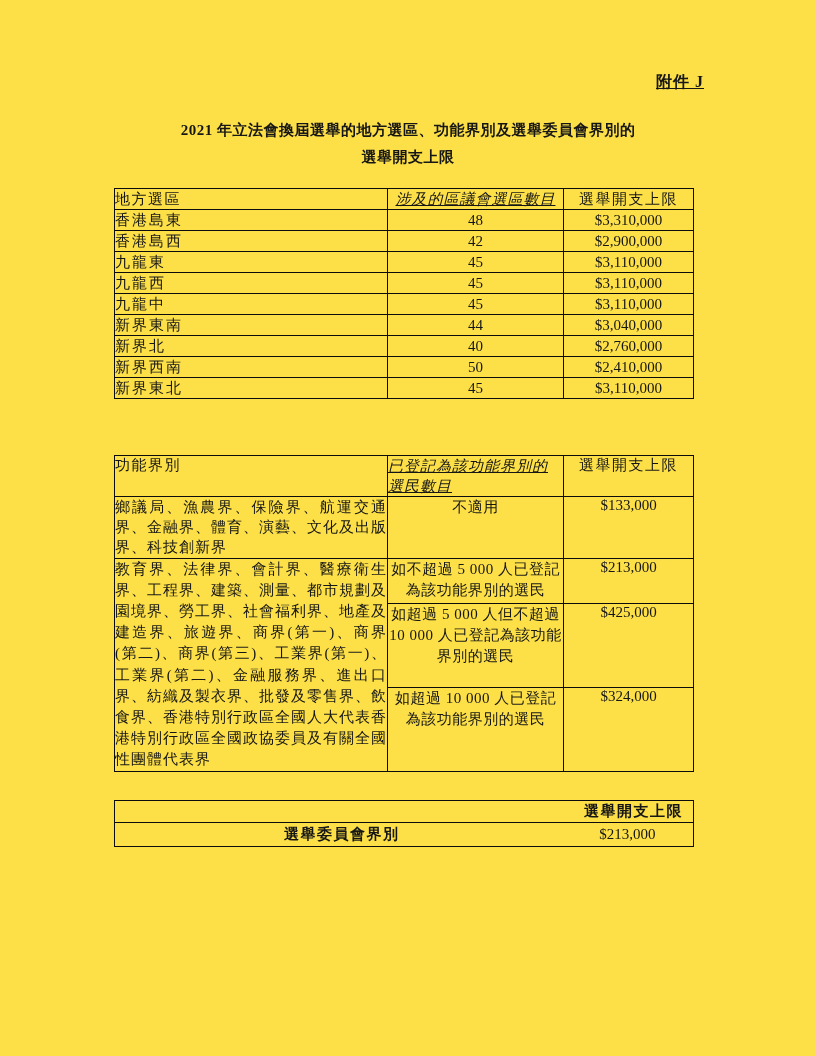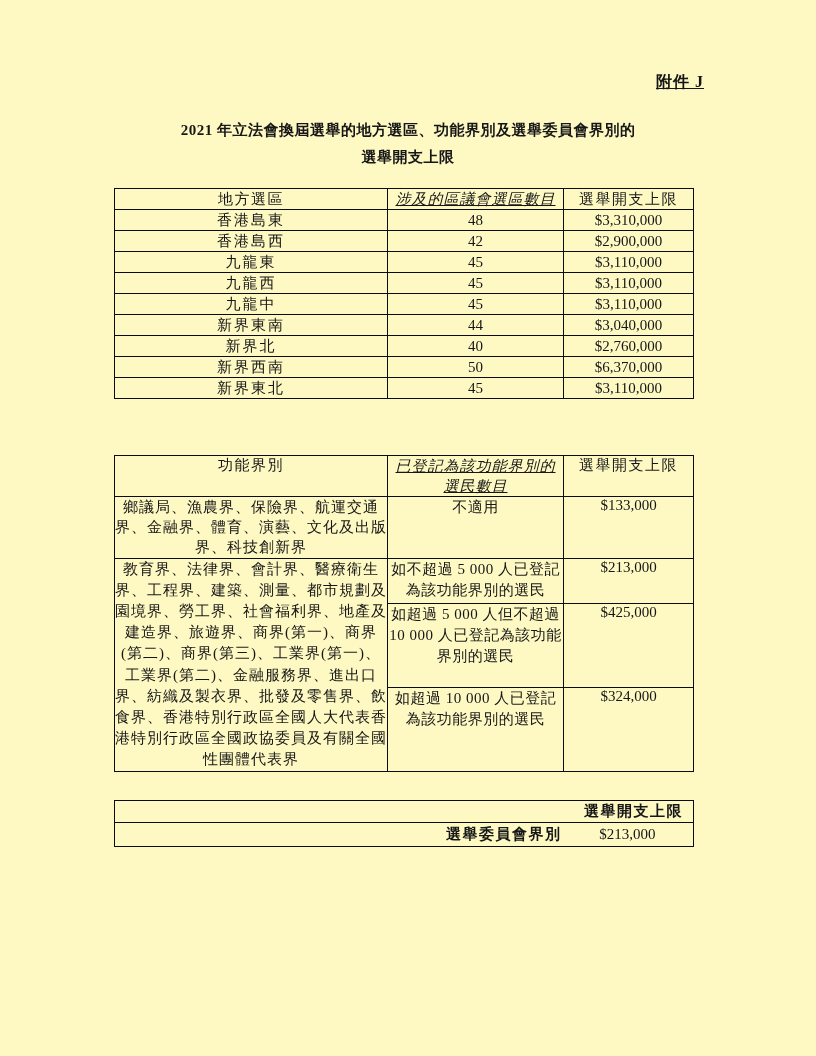--- a/index.html
+++ b/index.html
@@ -1,20 +1,20 @@
 <!DOCTYPE html>
 <html><head>
 <meta charset="utf-8">
 <style>
   html, body { margin: 0; padding: 0; background: #ffffff; }
   .page {
     position: relative;
     width: 816px;
     height: 1056px;
-    background: #fef9c3;
+    background: #fde047;
     font-family: "Liberation Serif", "DejaVu Serif", serif;
     color: #161616;
     overflow: hidden;
   }
   .attachment {
     position: absolute;
     top: 72px;
     left: 656px;
     font-size: 16px;
     font-weight: bold;
@@ -41,21 +41,20 @@
     table-layout: fixed;
   }
   #table1 { top: 188px; }
   #table2 { top: 455px; }
   #table3 { top: 800px; border: 1.5px solid #0c0c0c; }
   #table1 td, #table1 th, #table2 td, #table2 th {
     border: 1.5px solid #0c0c0c;
     padding: 0;
     font-size: 15px;
     font-weight: normal;
-    text-align: center;
   }
   
   .t1-h1 { text-align: left; padding: 1px 7px; font-weight: bold; height: 20px; letter-spacing: 1.5px; }
   .t1-h2 { text-align: center; font-style: italic; text-decoration: underline; letter-spacing: 1px; }
   .t1-h3 { text-align: center; font-weight: bold; letter-spacing: 1.5px; }
   .t1-name { text-align: left; padding: 1px 7px; height: 20px; letter-spacing: 2px; }
   .t1-num  { text-align: center; }
   
   .t2-h  { vertical-align: top; padding-top: 2px; height: 37px; }
   .t2-h1 { text-align: left; padding-left: 7px; font-weight: bold; letter-spacing: 1.5px; }
@@ -85,21 +84,21 @@
   
   #table3 td { border: none; font-size: 15px; padding: 0; }
   .t3-header {
     border-bottom: 1.5px solid #0c0c0c !important;
     text-align: right;
     font-weight: bold;
     padding: 1px 10px 1px 0 !important;
     height: 19px;
     letter-spacing: 1.5px;
   }
-  .t3-name { text-align: right; font-weight: bold; padding: 1px 0 1px 7px !important; height: 21px; letter-spacing: 1.5px; }
+  .t3-name { text-align: center; font-weight: bold; padding: 1px 0 1px 7px !important; height: 21px; letter-spacing: 1.5px; }
   .t3-money { text-align: center; }
 </style>
 </head>
 <body>
 
 <div class="page">
 
   <div class="attachment">附件 J</div>
 
   <div class="title-block">
@@ -152,21 +151,21 @@
         <td class="t1-num">$3,040,000</td>
       </tr>
       <tr>
         <td class="t1-name">新界北</td>
         <td class="t1-num">40</td>
         <td class="t1-num">$2,760,000</td>
       </tr>
       <tr>
         <td class="t1-name">新界西南</td>
         <td class="t1-num">50</td>
-        <td class="t1-num">$6,370,000</td>
+        <td class="t1-num">$2,410,000</td>
       </tr>
       <tr>
         <td class="t1-name">新界東北</td>
         <td class="t1-num">45</td>
         <td class="t1-num">$3,110,000</td>
       </tr>
     </tbody>
   </table>
 
   <table id="table2">

